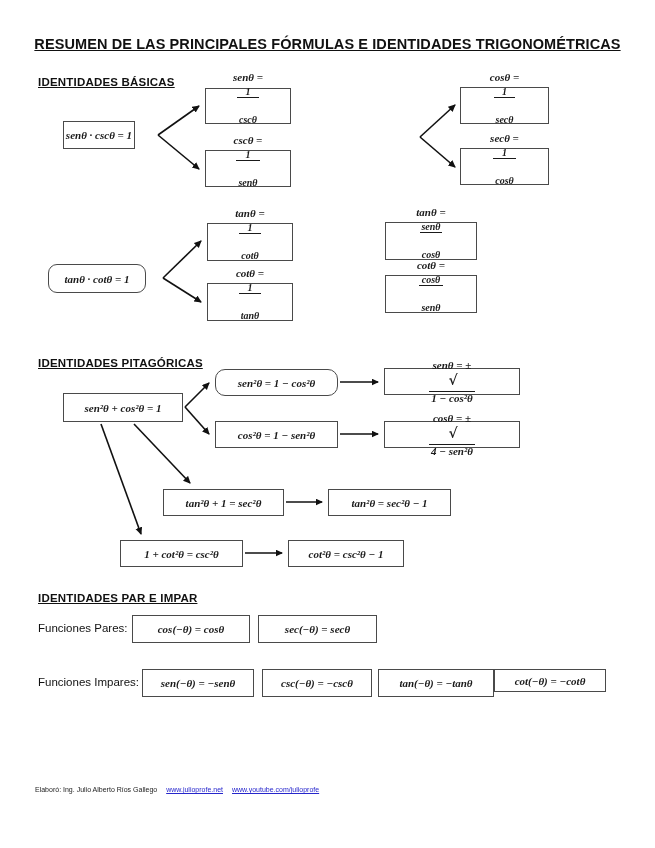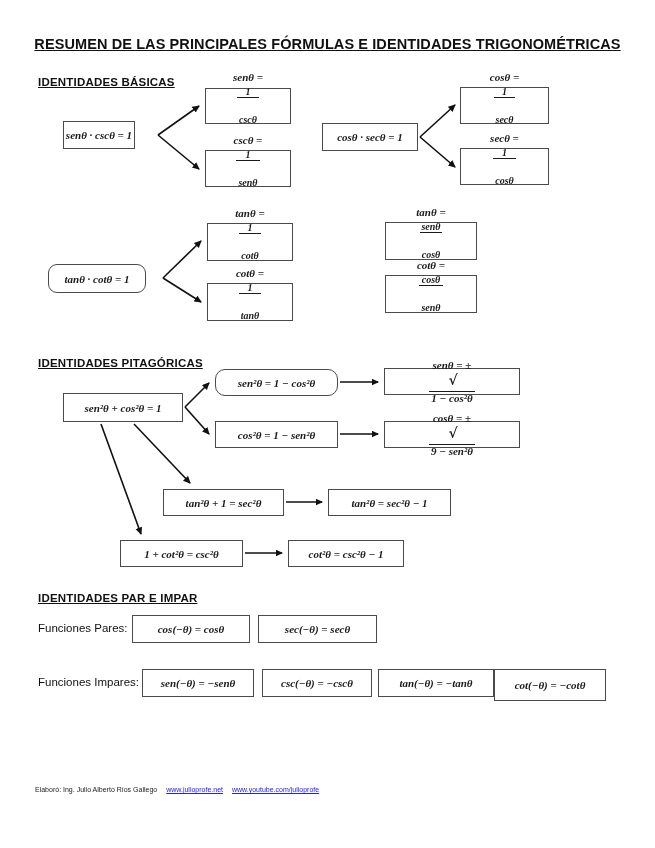--- a/index.html
+++ b/index.html
@@ -65,23 +65,20 @@
     </span>
   </div>
   <div class="fbox" style="left:205px;top:150px;width:86px;height:37px;">
     <span class="math">cscθ =</span>
     <span class="frac">
       <span class="math num">1</span>
       <span class="math den">senθ</span>
     </span>
   </div>
 
-  <div class="fbox" style="left:322px;top:123px;width:96px;height:28px;">
-    <span class="math">cosθ · secθ = 1</span>
-  </div>
   <div class="fbox" style="left:460px;top:87px;width:89px;height:37px;">
     <span class="math">cosθ =</span>
     <span class="frac">
       <span class="math num">1</span>
       <span class="math den">secθ</span>
     </span>
   </div>
   <div class="fbox" style="left:460px;top:148px;width:89px;height:37px;">
     <span class="math">secθ =</span>
     <span class="frac">
@@ -135,21 +132,21 @@
     <span class="math">cos²θ = 1 − sen²θ</span>
   </div>
   <div class="fbox" style="left:384px;top:368px;width:136px;height:27px;">
     <span class="math">senθ = ±</span>
     <span class="sqrt">√</span>
     <span class="math rad">1 − cos²θ</span>
   </div>
   <div class="fbox" style="left:384px;top:421px;width:136px;height:27px;">
     <span class="math">cosθ = ±</span>
     <span class="sqrt">√</span>
-    <span class="math rad">9 − sen²θ</span>
+    <span class="math rad">4 − sen²θ</span>
   </div>
   <div class="fbox" style="left:163px;top:489px;width:121px;height:27px;">
     <span class="math">tan²θ + 1 = sec²θ</span>
   </div>
   <div class="fbox" style="left:328px;top:489px;width:123px;height:27px;">
     <span class="math">tan²θ = sec²θ − 1</span>
   </div>
   <div class="fbox" style="left:120px;top:540px;width:123px;height:27px;">
     <span class="math">1 + cot²θ = csc²θ</span>
   </div>
@@ -170,21 +167,21 @@
   <div class="flabel" style="left:38px;top:676px;">Funciones Impares:</div>
   <div class="fbox" style="left:142px;top:669px;width:112px;height:28px;">
     <span class="math">sen(−θ) = −senθ</span>
   </div>
   <div class="fbox" style="left:262px;top:669px;width:110px;height:28px;">
     <span class="math">csc(−θ) = −cscθ</span>
   </div>
   <div class="fbox" style="left:378px;top:669px;width:116px;height:28px;">
     <span class="math">tan(−θ) = −tanθ</span>
   </div>
-  <div class="fbox" style="left:494px;top:669px;width:112px;height:32px;">
+  <div class="fbox" style="left:494px;top:669px;width:112px;height:23px;">
     <span class="math">cot(−θ) = −cotθ</span>
   </div>
 
   <svg class="arrows" width="655" height="848" viewBox="0 0 655 848">
     <defs>
       <marker id="ah" markerUnits="userSpaceOnUse" markerWidth="9" markerHeight="8" refX="6.5" refY="3.5" orient="auto">
         <path d="M0,0 L7.5,3.5 L0,7 z" fill="#111"></path>
       </marker>
     </defs>
     <g stroke="#111" stroke-width="1.6" fill="none">

